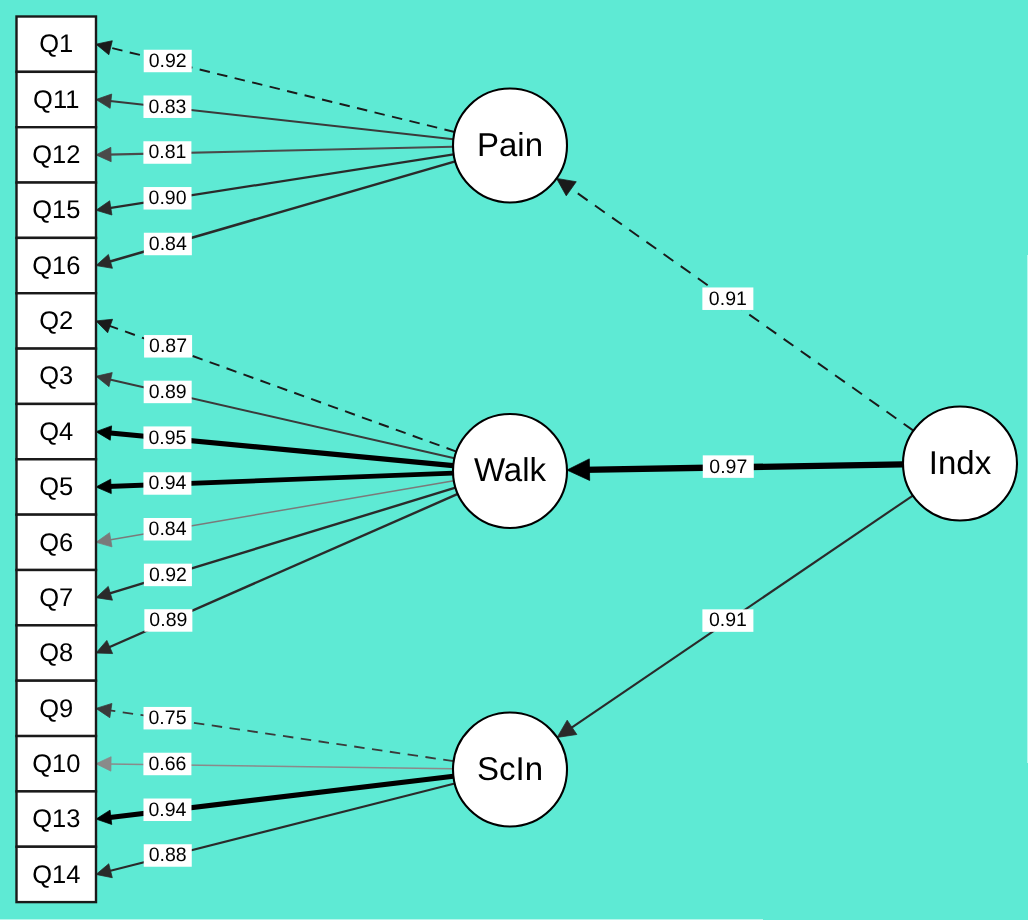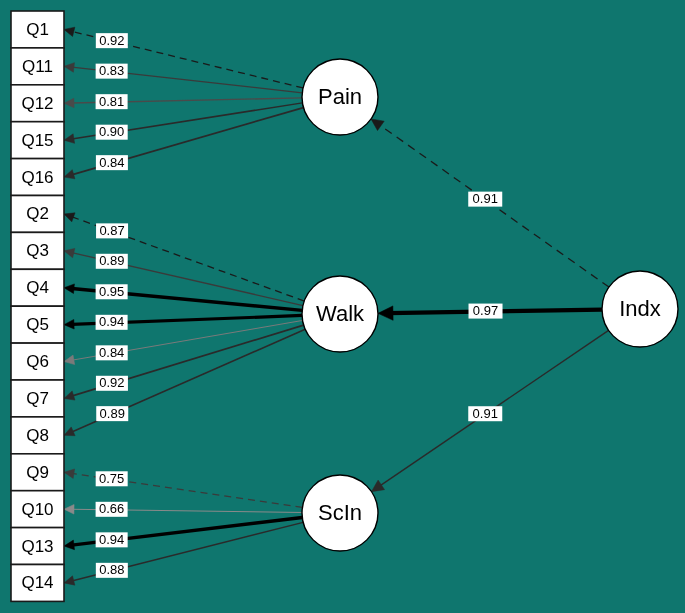--- a/index.html
+++ b/index.html
@@ -7,21 +7,21 @@
     padding: 0;
     background: #ffffff;
   }
   body {
     font-family: "Liberation Sans", sans-serif;
   }
   #diagram-root {
     position: relative;
     width: 685px;
     height: 613px;
-    background: #0f766e;
+    background: #5eead4;
     overflow: hidden;
   }
   svg#sem-svg {
     display: block;
     width: 685px;
     height: 613px;
   }
   .indicator-box {
     fill: #ffffff;
     stroke: #1a1a1a;

